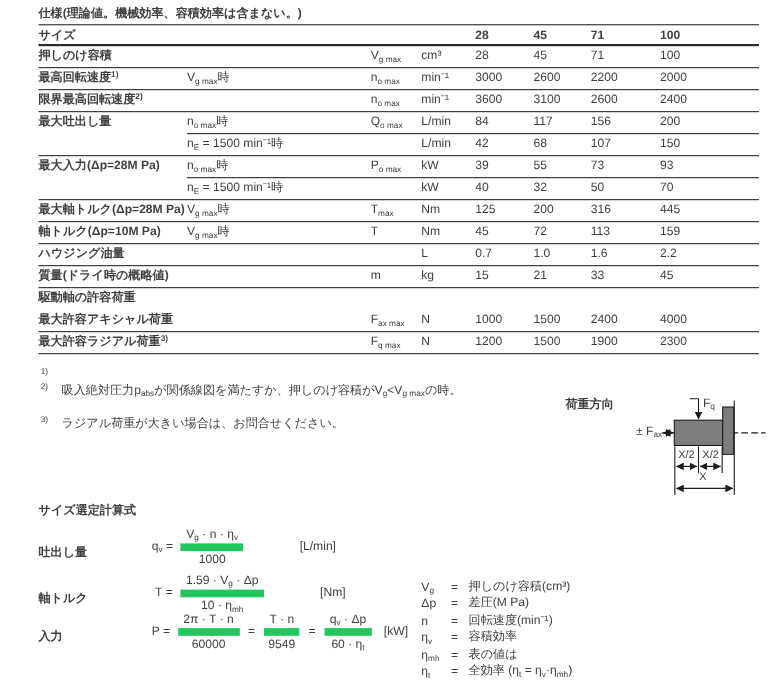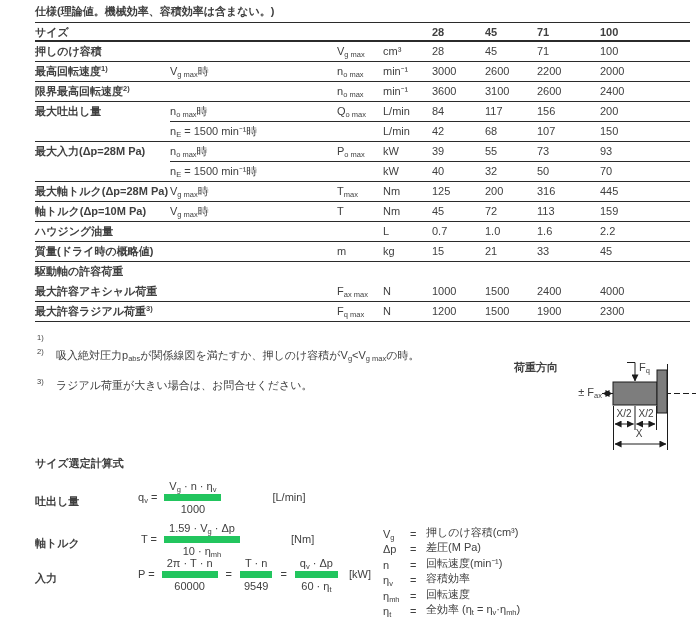--- a/index.html
+++ b/index.html
@@ -310,21 +310,21 @@
         <span>回転速度(min⁻¹)</span>
       </div>
       <div class="lg">
         <span class="s">η<sub>v</sub></span>
         <span class="e">=</span>
         <span>容積効率</span>
       </div>
       <div class="lg">
         <span class="s">η<sub>mh</sub></span>
         <span class="e">=</span>
-        <span>回転速度</span>
+        <span>表の値は</span>
       </div>
       <div class="lg">
         <span class="s">η<sub>t</sub></span>
         <span class="e">=</span>
         <span>全効率 (η<sub>t</sub> = η<sub>v</sub>·η<sub>mh</sub>)</span>
       </div>
     </div>
 
 </div>
 

